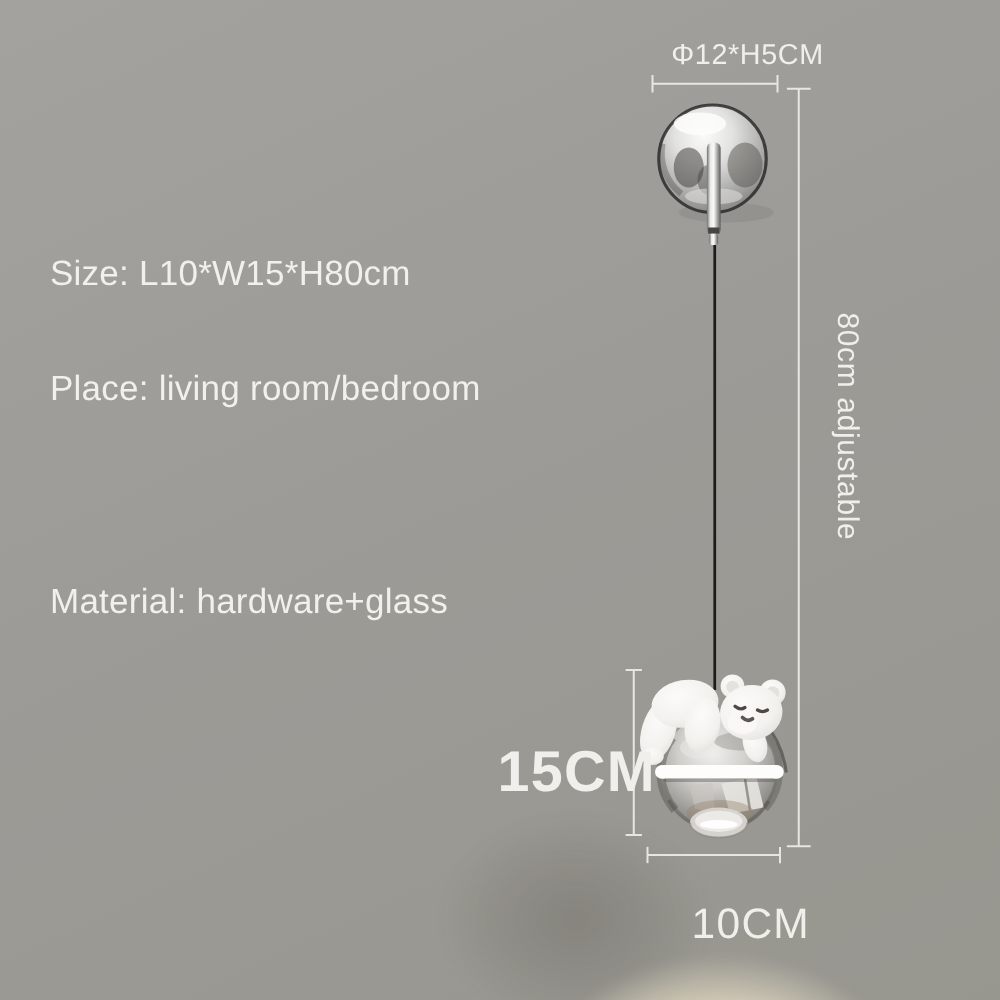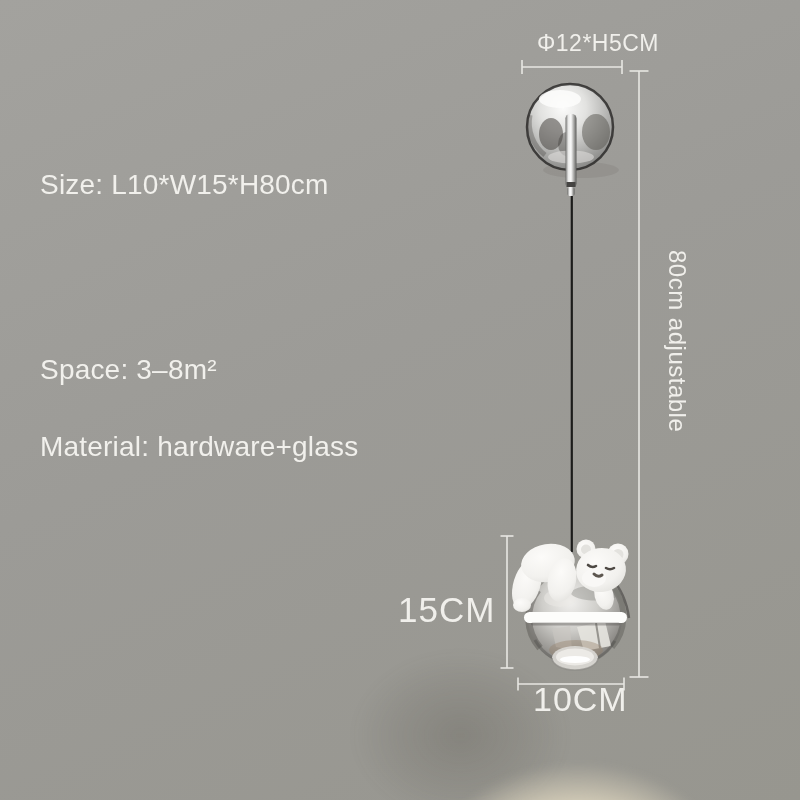--- a/index.html
+++ b/index.html
@@ -15,32 +15,32 @@
     filter: blur(5px);
   }
   .wall-glow {
     position:absolute; left:378px; top:706px; width:400px; height:190px;
     background: radial-gradient(ellipse 52% 90% at 50% 100%, #f6eed9 0%, #f0e7cd 35%, rgba(236,226,200,0.65) 55%, rgba(230,222,200,0) 78%);
     filter: blur(4px);
   }
   .lamp-svg { position:absolute; left:0; top:0; }
   .spec {
     position:absolute; left:40px; font-size:28px; line-height:1.1;
-    color:#F1F0EC; letter-spacing:0.2px; white-space:nowrap;
+    color:#F1F0EC; letter-spacing:0.2px; white-space:nowrap;margin-top:34px;
   }
   .spec-size     { top:170px; }
   .spec-place    { top:262px; }
   .spec-space    { top:355px; }
   .spec-material { top:432px; }
   .dim-label { position:absolute; color:#F0EFEB; white-space:nowrap; }
   .top-dim  { left:528px; top:30px;  width:140px; text-align:center; font-size:23px; letter-spacing:0.5px; }
   .vert-dim { left:663px; top:250px; height:212px; writing-mode:vertical-rl;
               display:flex; align-items:center; font-size:24px; letter-spacing:0.5px; }
-  .h15 { left:398px; top:590px; width:97px;  text-align:left;  font-size:35px; font-weight:400; letter-spacing:1px; }
-  .w10 { left:533px; top:680px; width:115px; text-align:left; font-size:34px; font-weight:500; letter-spacing:1px; }
+  .h15 { left:398px; top:590px; width:97px;  text-align:left;  font-size:46px; font-weight:700; letter-spacing:1px; }
+  .w10 { left:533px; top:720px; width:115px; text-align:right; font-size:34px; font-weight:500; letter-spacing:1px; }
 </style>
 </head>
 <body>
 
 <div class="stage">
 
   <div class="dark-shadow"></div>
   <div class="wall-glow"></div>
 
   <svg class="lamp-svg" width="800" height="800" viewBox="0 0 800 800">
@@ -148,21 +148,21 @@
       </g>
       <g>
         <line x1="518" y1="684" x2="624" y2="684"></line>
         <line x1="518" y1="677.5" x2="518" y2="690.5"></line>
         <line x1="624" y1="677.5" x2="624" y2="690.5"></line>
       </g>
     </g>
   </svg>
 
   <div class="spec spec-size">Size: L10*W15*H80cm</div>
-  <div class="spec spec-space">Space: 3–8m²</div>
+  <div class="spec spec-place">Place: living room/bedroom</div>
   <div class="spec spec-material">Material: hardware+glass</div>
 
   <div class="dim-label top-dim">Φ12*H5CM</div>
   <div class="dim-label vert-dim">80cm adjustable</div>
   <div class="dim-label h15">15CM</div>
   <div class="dim-label w10">10CM</div>
 
 </div>
 
 </body></html>

